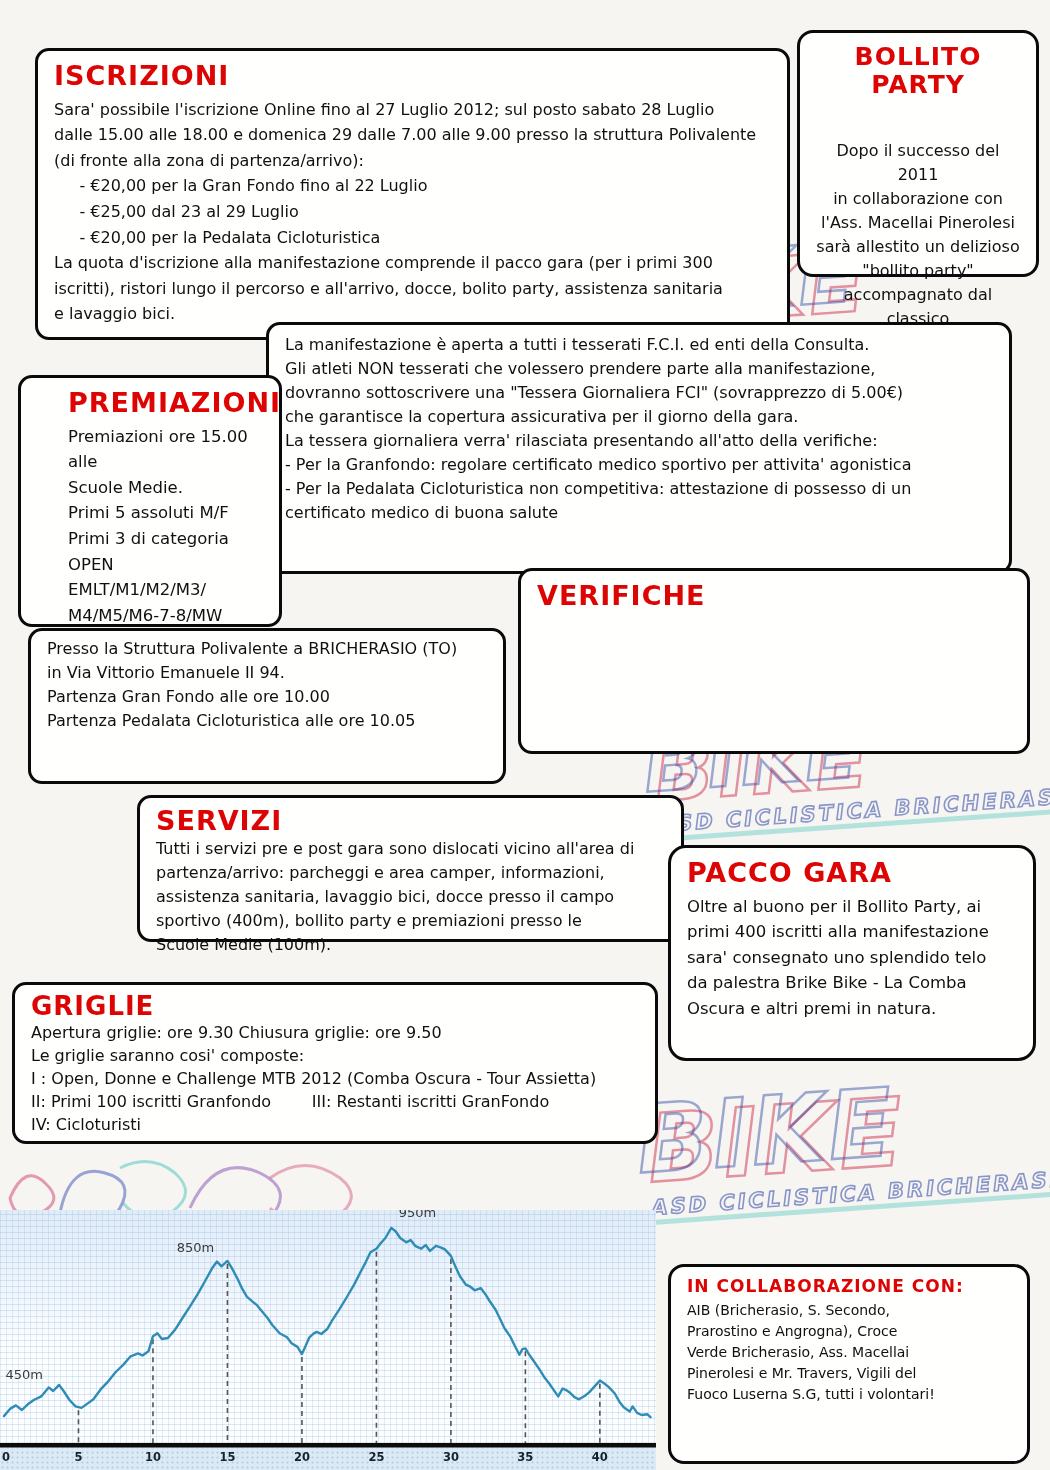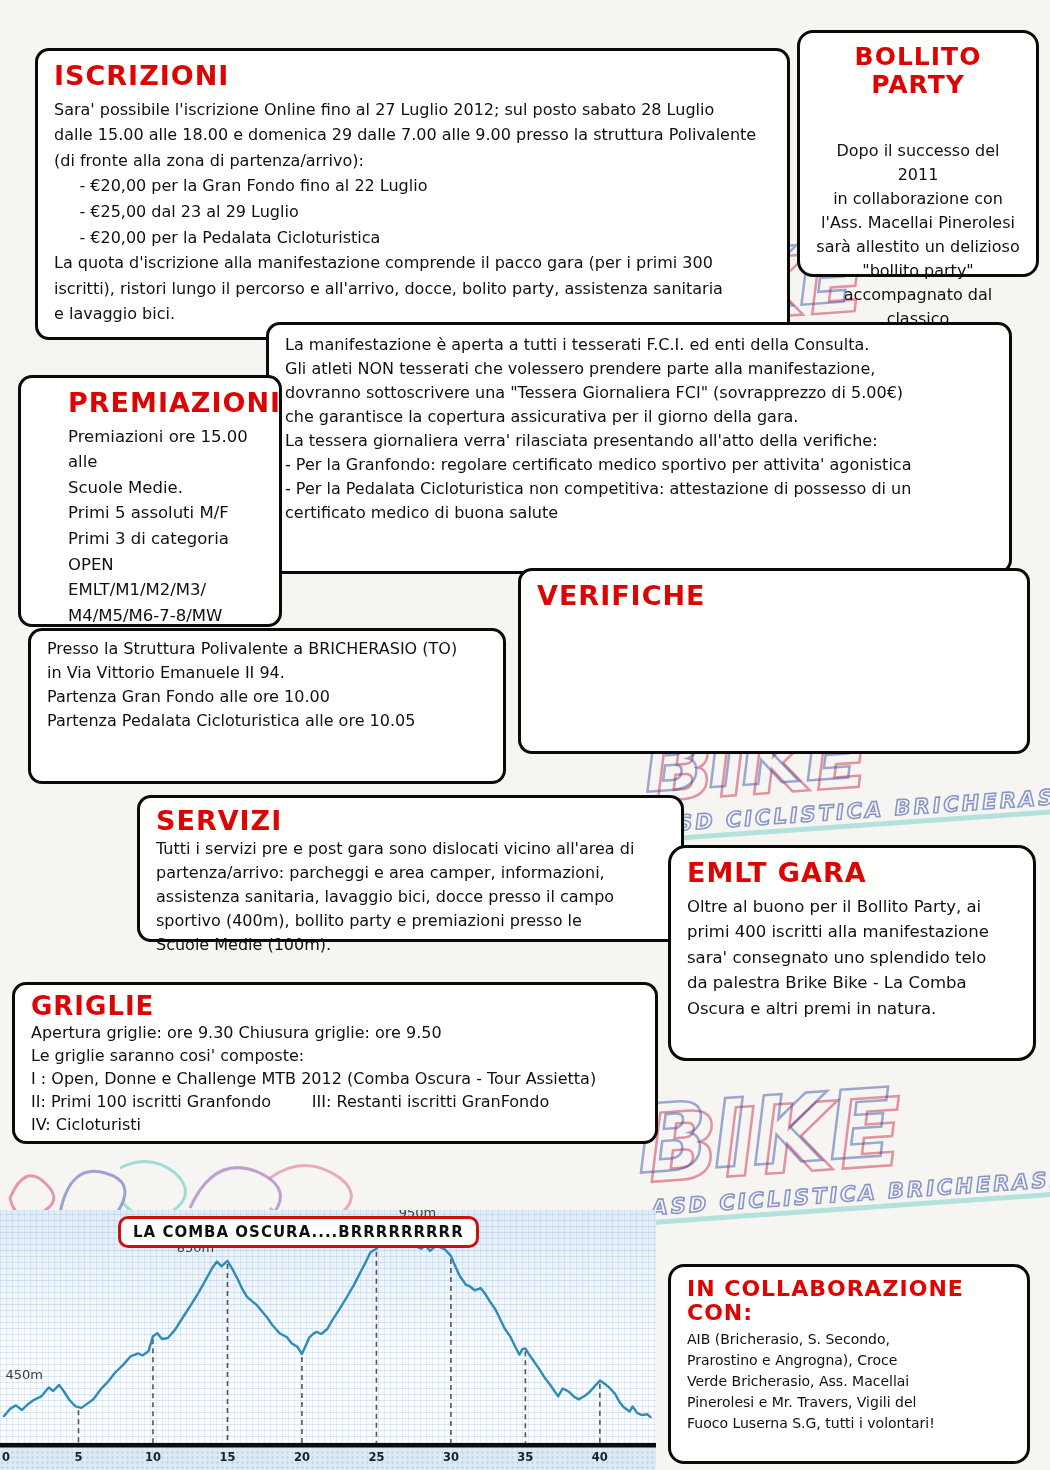--- a/index.html
+++ b/index.html
@@ -167,39 +167,39 @@
   <section class="box tight" style="left:137px;top:795px;width:547px;height:147px;padding-top:6px;">
     <h2 style="margin-bottom:1px;">SERVIZI</h2>
     <div class="body">Tutti i servizi pre e post gara sono dislocati vicino all'area di
 partenza/arrivo: parcheggi e area camper, informazioni,
 assistenza sanitaria, lavaggio bici, docce presso il campo
 sportivo (400m), bollito party e premiazioni presso le
 Scuole Medie (100m).</div>
   </section>
 
   <section class="box" style="left:668px;top:845px;width:368px;height:216px;border-radius:18px;">
-    <h2>EMLT GARA</h2>
+    <h2>PACCO GARA</h2>
     <div class="body" style="font-size:16.5px;line-height:1.55;">Oltre al buono per il Bollito Party, ai
 primi 400 iscritti alla manifestazione
 sara' consegnato uno splendido telo
 da palestra Brike Bike - La Comba
 Oscura e altri premi in natura.</div>
   </section>
 
   <section class="box xtight" style="left:12px;top:982px;width:646px;height:162px;padding-top:5px;">
     <h2 style="margin-bottom:0;font-size:26px;">GRIGLIE</h2>
     <div class="body">Apertura griglie: ore 9.30 Chiusura griglie: ore 9.50
 Le griglie saranno cosi' composte:
 I : Open, Donne e Challenge MTB 2012 (Comba Oscura - Tour Assietta)
 II: Primi 100 iscritti Granfondo        III: Restanti iscritti GranFondo
 IV: Cicloturisti</div>
   </section>
 
   <section class="box" style="left:668px;top:1264px;width:362px;height:200px;border-radius:16px;">
-    <h2 style="font-size:22px;margin-bottom:4px;">IN COLLABORAZIONE CON:</h2>
+    <h2 style="font-size:17px;margin-bottom:4px;">IN COLLABORAZIONE CON:</h2>
     <div class="body" style="font-size:14px;line-height:1.5;">AIB (Bricherasio, S. Secondo,
 Prarostino e Angrogna), Croce
 Verde Bricherasio, Ass. Macellai
 Pinerolesi e Mr. Travers, Vigili del
 Fuoco Luserna S.G, tutti i volontari!</div>
   </section>
 
   <div id="chart">
     <div class="plot-bg"></div>
     <svg id="chart-svg" width="656" height="260">
@@ -226,16 +226,15 @@
         <text x="2" y="251" fill="#16222e" font-size="11.5" font-weight="bold" text-anchor="start">0</text>
         <text x="78.48275862068965" y="251" fill="#16222e" font-size="11.5" font-weight="bold" text-anchor="middle">5</text>
         <text x="152.9655172413793" y="251" fill="#16222e" font-size="11.5" font-weight="bold" text-anchor="middle">10</text>
         <text x="227.44827586206898" y="251" fill="#16222e" font-size="11.5" font-weight="bold" text-anchor="middle">15</text>
         <text x="301.9310344827586" y="251" fill="#16222e" font-size="11.5" font-weight="bold" text-anchor="middle">20</text>
         <text x="376.41379310344826" y="251" fill="#16222e" font-size="11.5" font-weight="bold" text-anchor="middle">25</text>
         <text x="450.89655172413796" y="251" fill="#16222e" font-size="11.5" font-weight="bold" text-anchor="middle">30</text>
         <text x="525.3793103448276" y="251" fill="#16222e" font-size="11.5" font-weight="bold" text-anchor="middle">35</text>
         <text x="599.8620689655172" y="251" fill="#16222e" font-size="11.5" font-weight="bold" text-anchor="middle">40</text>
       </svg>
-    <div id="chart-title">LA COMBA OSCURA....BRRRRRRRRR</div>
   </div>
 
 </div>
 
 </body></html>

